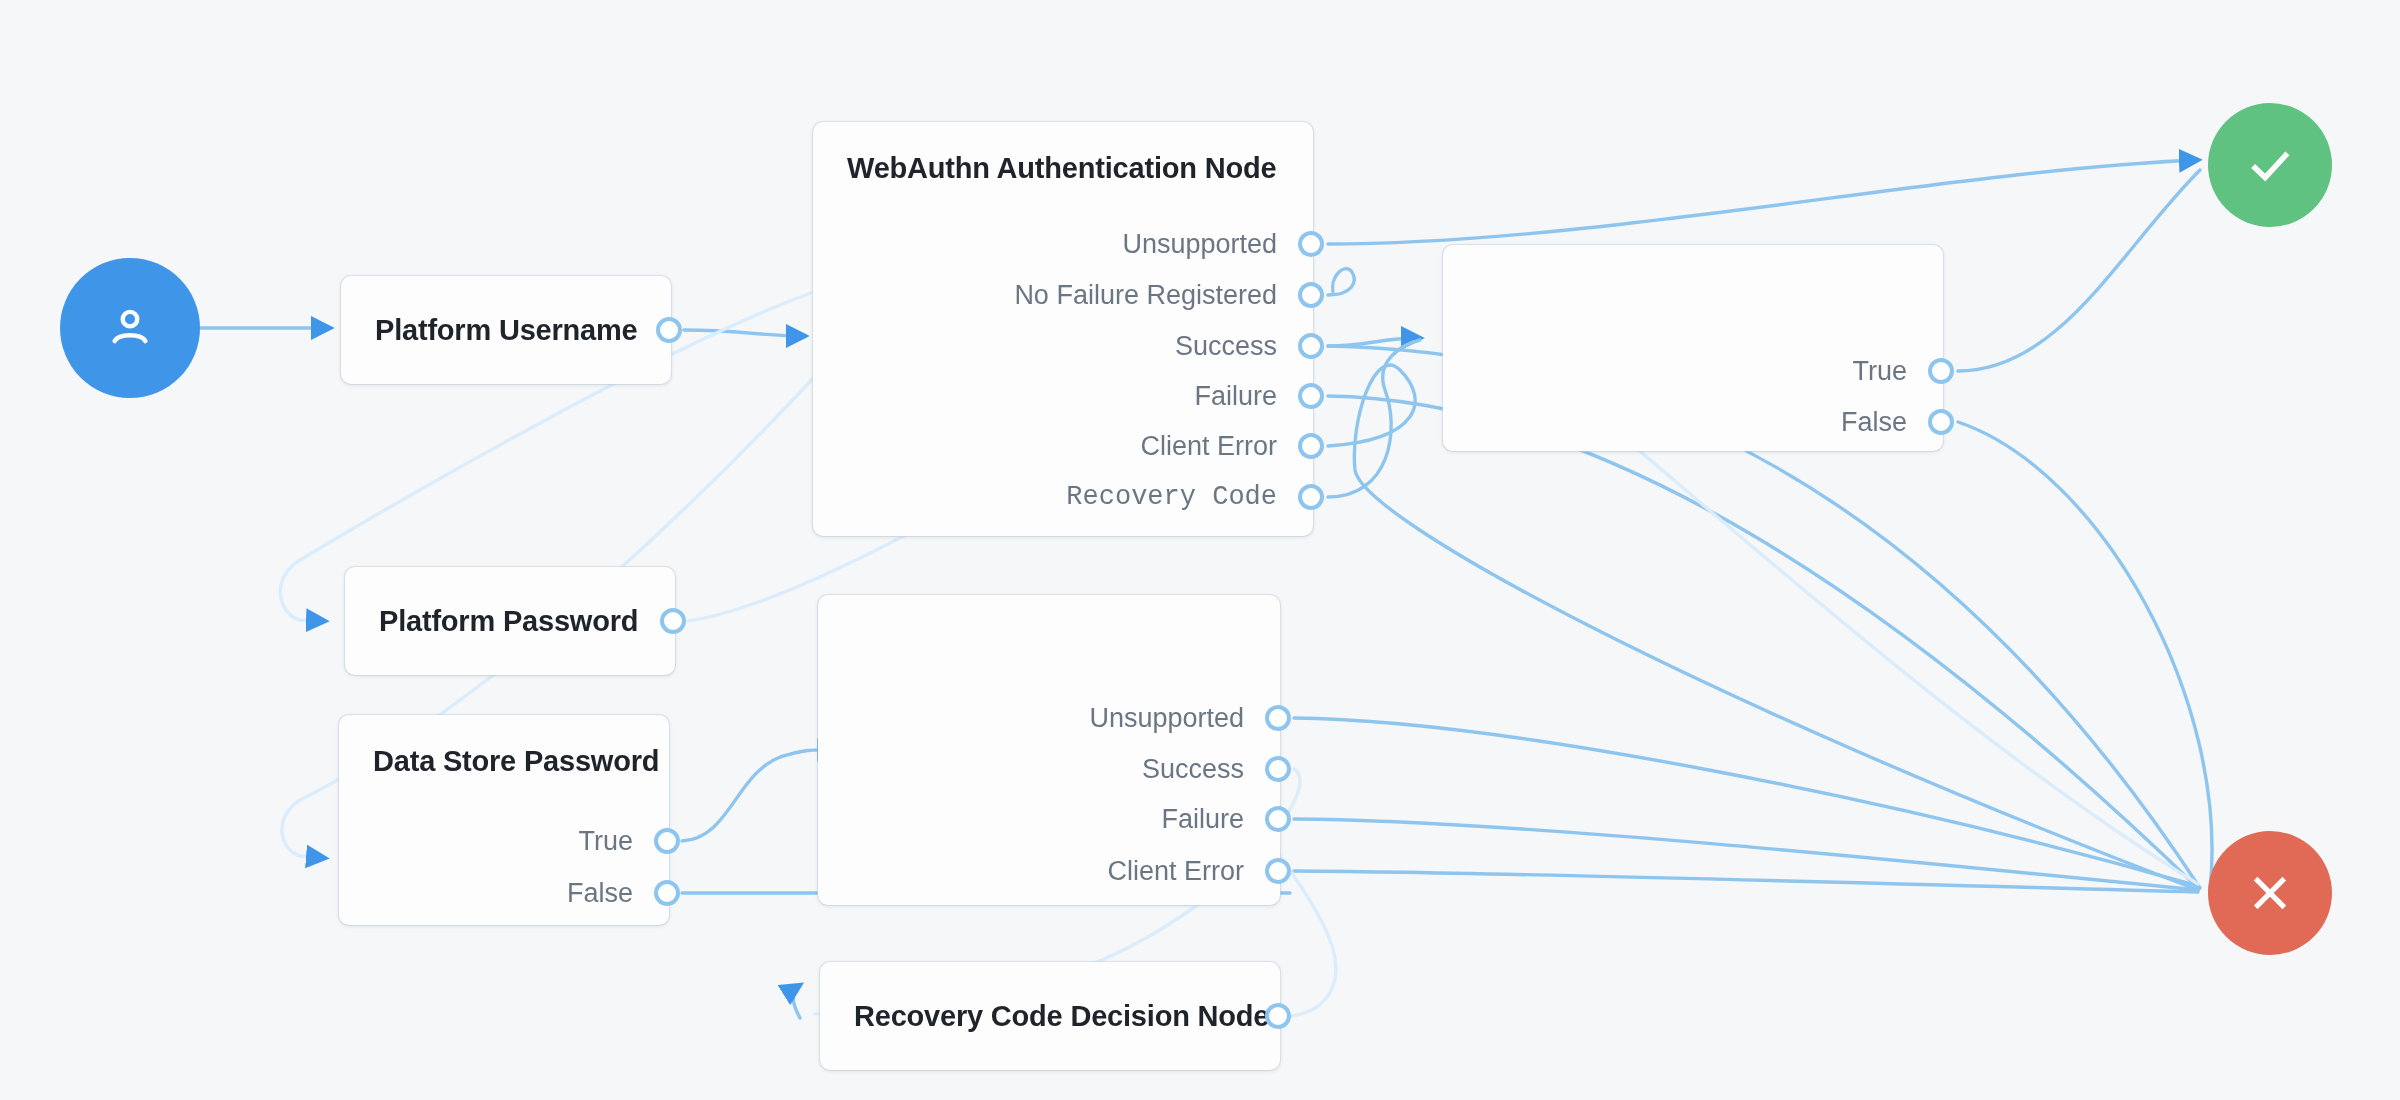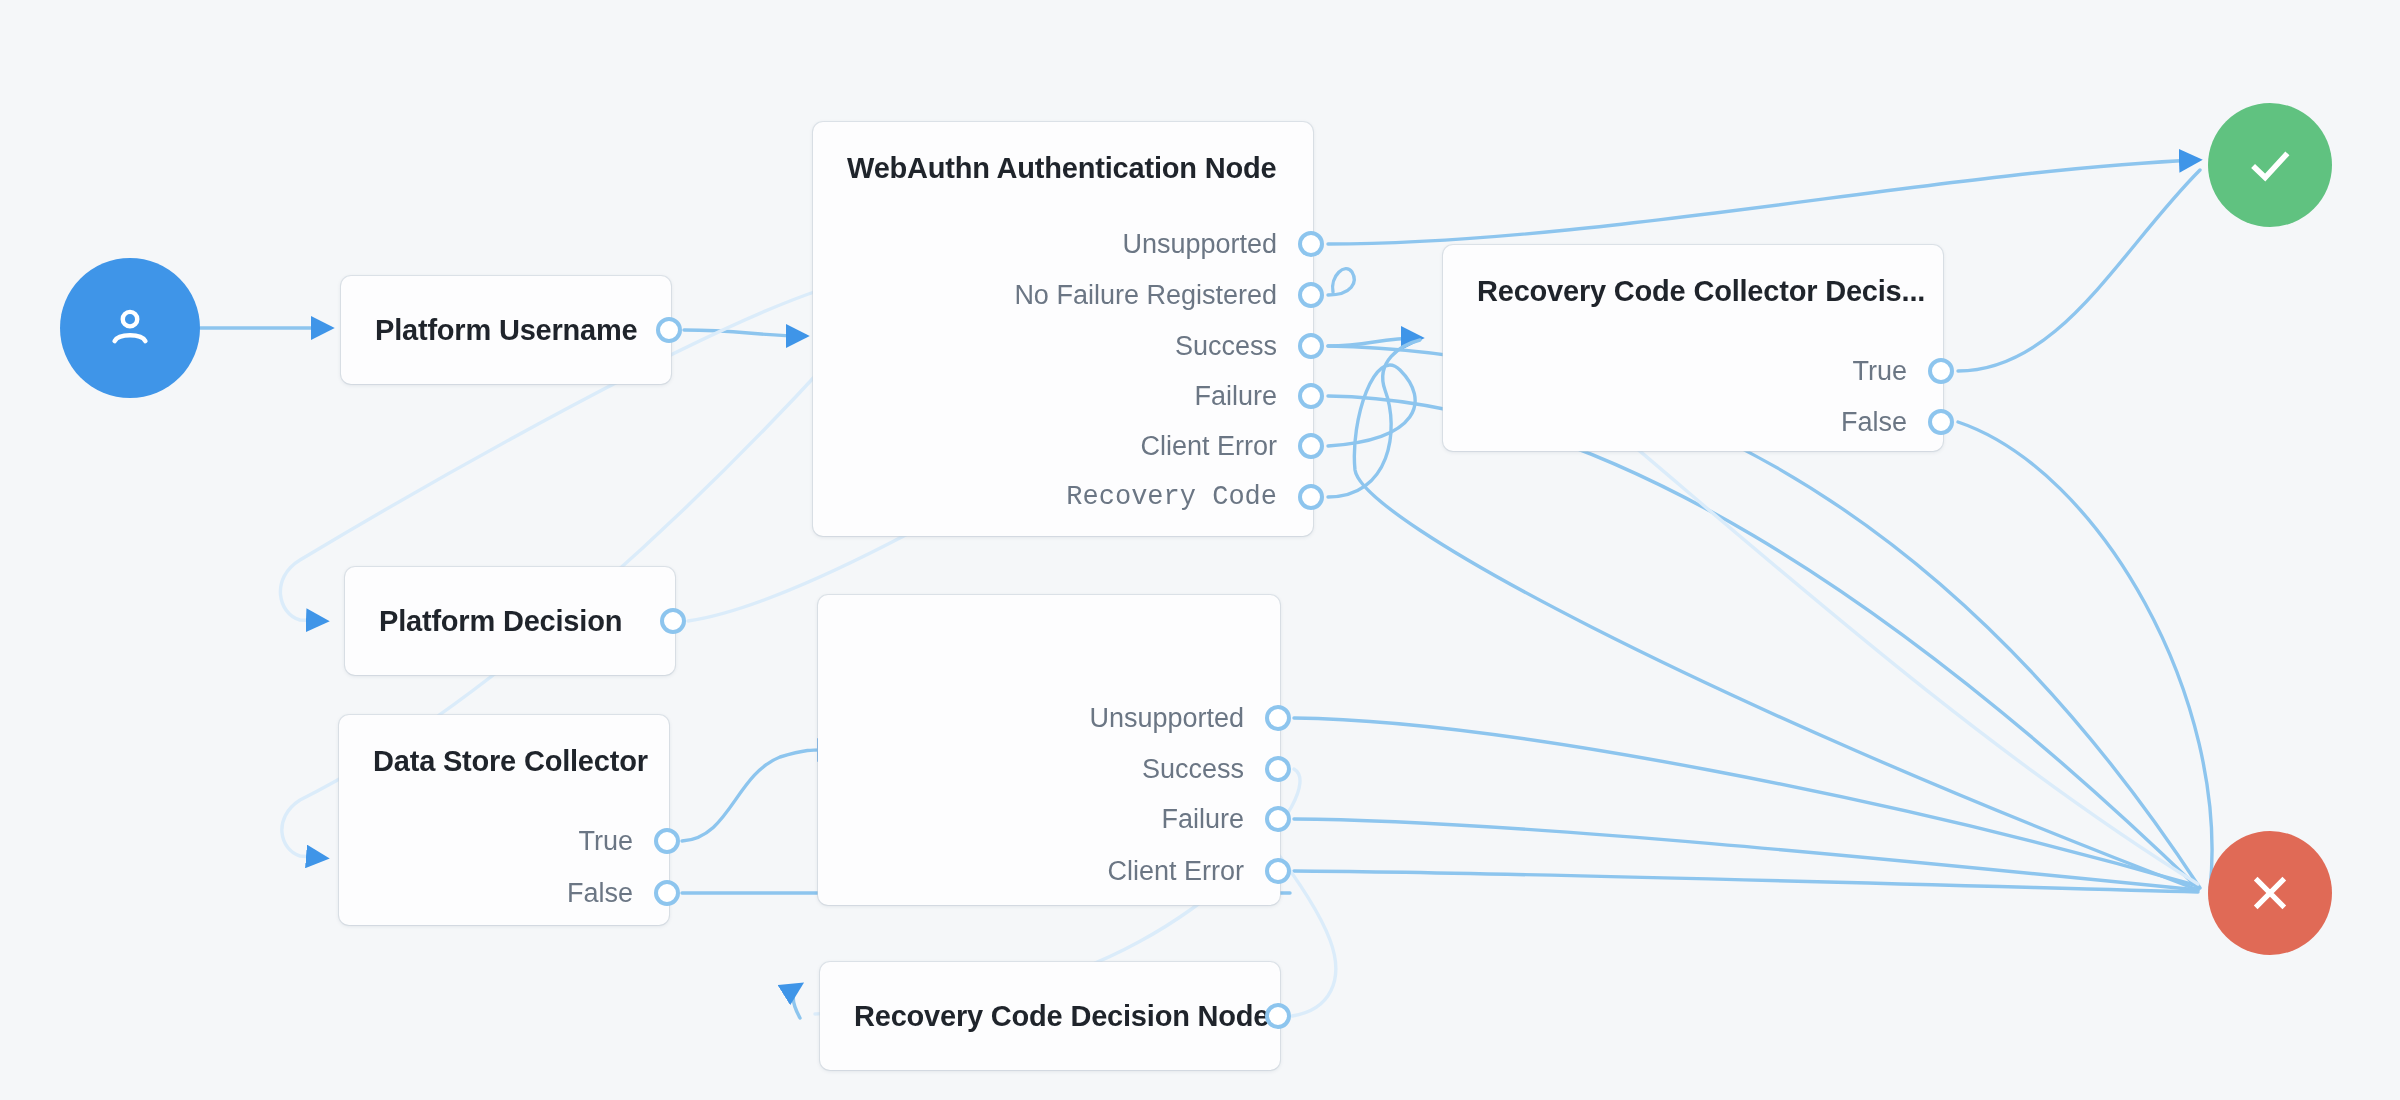--- a/index.html
+++ b/index.html
@@ -148,32 +148,31 @@
         <div class="port-row" style="top: 122px;">Unsupported</div>
         <div class="port-row" style="top: 173px;">No Failure Registered</div>
         <div class="port-row" style="top: 224px;">Success</div>
         <div class="port-row" style="top: 274px;">Failure</div>
         <div class="port-row" style="top: 324px;">Client Error</div>
         <div class="port-row" style="top: 375px; font-family: Liberation Mono, monospace;">Recovery Code</div>
       </div>
       <div class="port-dot" style="left: 1941px; top: 371px;"></div>
       <div class="port-dot" style="left: 1941px; top: 422px;"></div>
       <div class="node" style="left: 1443px; top: 245px; width: 500px; height: 206px;">
-        <div class="node-title top">Recovery Code Collector Decis...</div>
         <div class="port-row" style="top: 126px;">True</div>
         <div class="port-row" style="top: 177px;">False</div>
       </div>
       <div class="port-dot" style="left: 673px; top: 621px;"></div>
       <div class="node" style="left: 345px; top: 567px; width: 330px; height: 108px;">
-        <div class="node-title centered">Platform Decision</div>
+        <div class="node-title centered">Platform Password</div>
       </div>
       <div class="port-dot" style="left: 667px; top: 841px;"></div>
       <div class="port-dot" style="left: 667px; top: 893px;"></div>
       <div class="node" style="left: 339px; top: 715px; width: 330px; height: 210px;">
-        <div class="node-title top">Data Store Collector</div>
+        <div class="node-title top">Data Store Password</div>
         <div class="port-row" style="top: 126px;">True</div>
         <div class="port-row" style="top: 178px;">False</div>
       </div>
       <div class="port-dot" style="left: 1278px; top: 718px;"></div>
       <div class="port-dot" style="left: 1278px; top: 769px;"></div>
       <div class="port-dot" style="left: 1278px; top: 819px;"></div>
       <div class="port-dot" style="left: 1278px; top: 871px;"></div>
       <div class="node" style="left: 818px; top: 595px; width: 462px; height: 310px;">
         <div class="port-row" style="top: 123px;">Unsupported</div>
         <div class="port-row" style="top: 174px;">Success</div>

